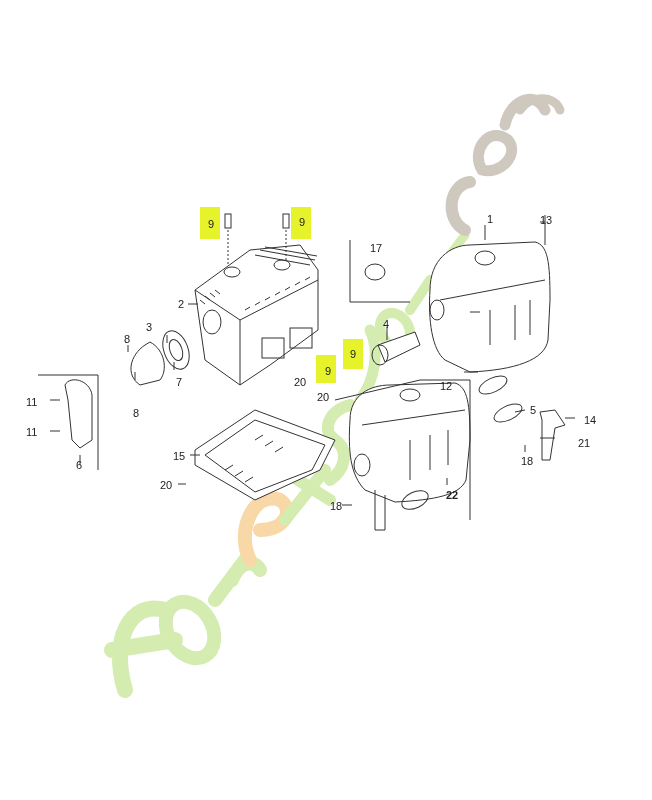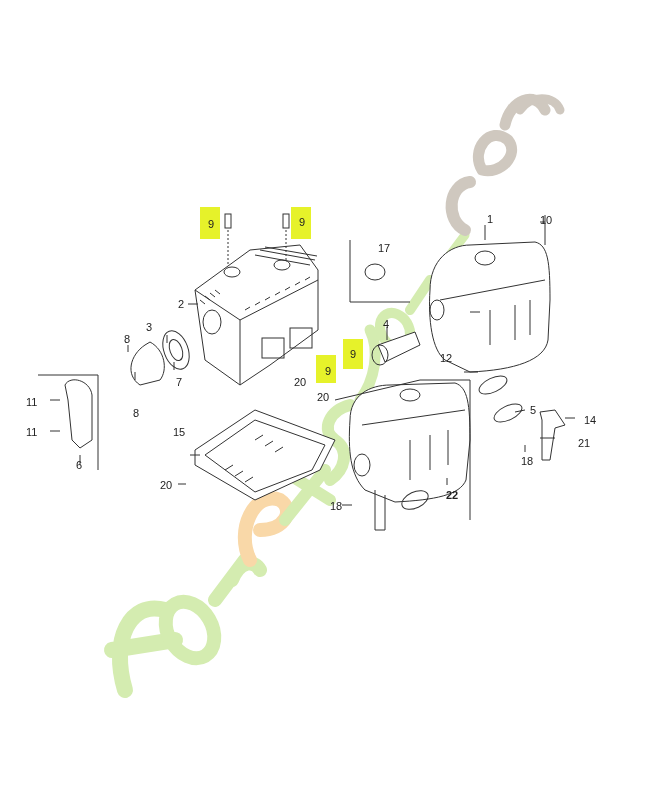--- a/index.html
+++ b/index.html
@@ -123,27 +123,27 @@
   <span class="lbl" style="left:325px;top:365px;">9</span>
   <span class="lbl" style="left:487px;top:213px;">1</span>
   <span class="lbl" style="left:178px;top:298px;">2</span>
   <span class="lbl" style="left:146px;top:321px;">3</span>
   <span class="lbl" style="left:383px;top:318px;">4</span>
   <span class="lbl" style="left:530px;top:404px;">5</span>
   <span class="lbl" style="left:76px;top:459px;">6</span>
   <span class="lbl" style="left:176px;top:376px;">7</span>
   <span class="lbl" style="left:124px;top:333px;">8</span>
   <span class="lbl" style="left:133px;top:407px;">8</span>
-  <span class="lbl" style="left:540px;top:214px;">10</span>
+  <span class="lbl" style="left:540px;top:214px;">13</span>
   <span class="lbl" style="left:26px;top:396px;">11</span>
   <span class="lbl" style="left:26px;top:426px;">11</span>
-  <span class="lbl" style="left:440px;top:352px;">12</span>
+  <span class="lbl" style="left:440px;top:380px;">12</span>
   <span class="lbl" style="left:584px;top:414px;">14</span>
-  <span class="lbl" style="left:173px;top:426px;">15</span>
-  <span class="lbl" style="left:378px;top:242px;">17</span>
+  <span class="lbl" style="left:173px;top:450px;">15</span>
+  <span class="lbl" style="left:370px;top:242px;">17</span>
   <span class="lbl" style="left:521px;top:455px;">18</span>
   <span class="lbl" style="left:330px;top:500px;">18</span>
   <span class="lbl" style="left:294px;top:376px;">20</span>
   <span class="lbl" style="left:317px;top:391px;">20</span>
   <span class="lbl" style="left:160px;top:479px;">20</span>
   <span class="lbl" style="left:578px;top:437px;text-align:center;">21</span>
   <span class="lbl" style="left:446px;top:489px;font-weight:bold;">22</span>
 </div>
 
 </body></html>

